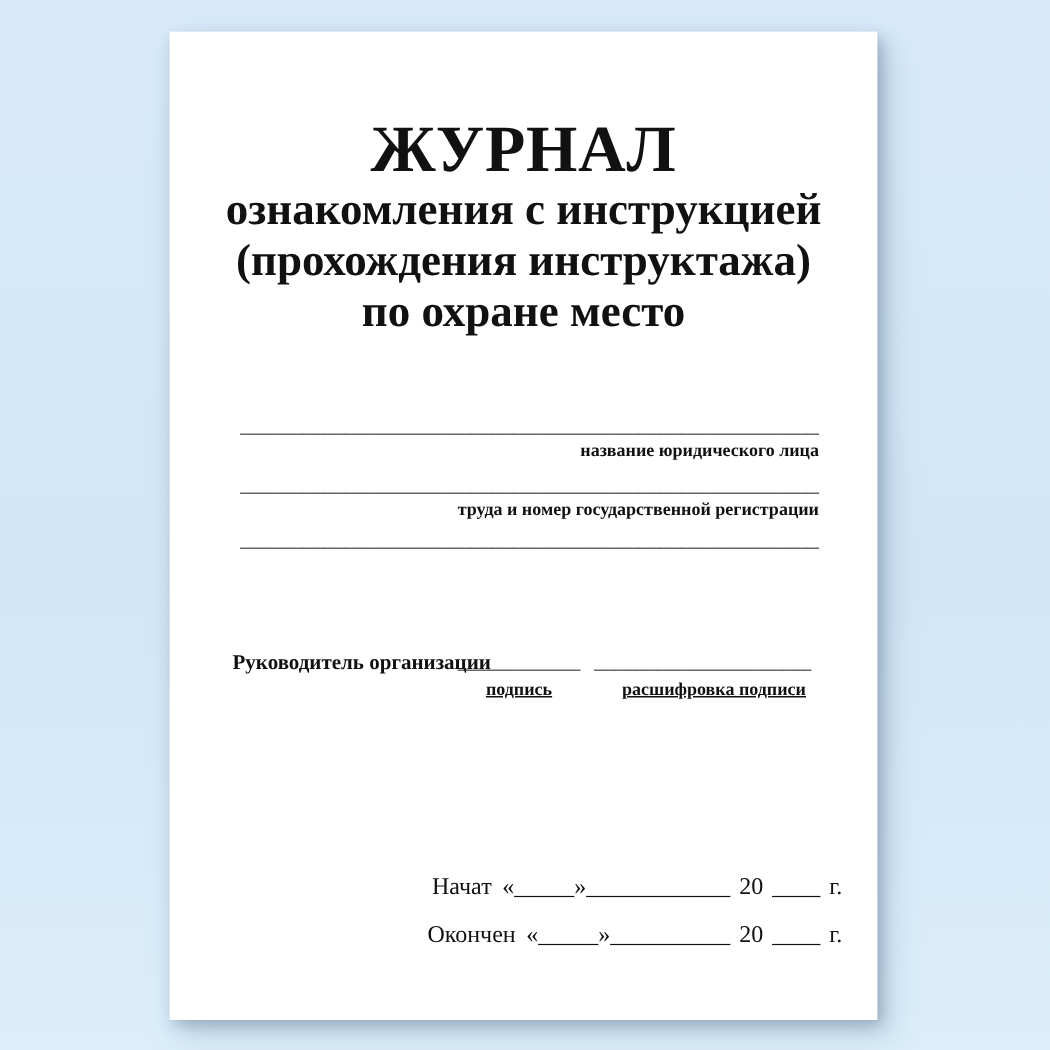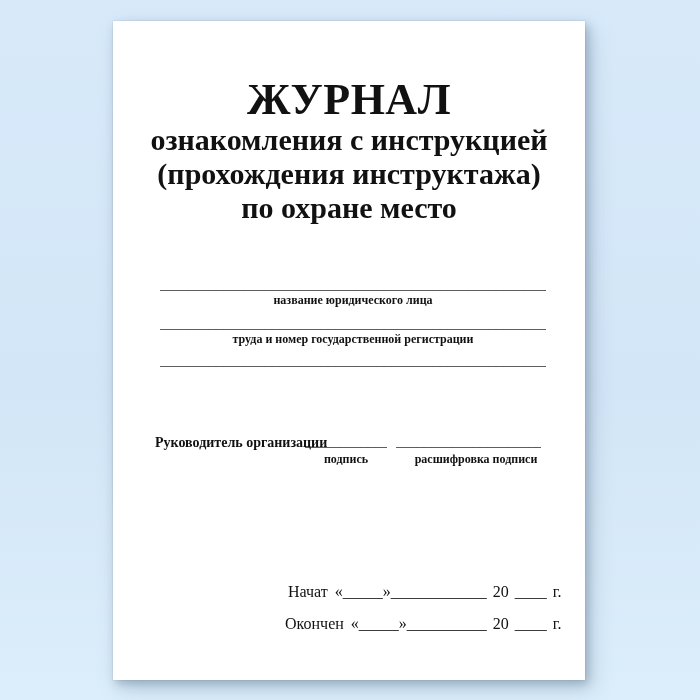--- a/index.html
+++ b/index.html
@@ -24,32 +24,32 @@
   .title-main{font-size:44px;font-weight:bold;line-height:46px;letter-spacing:.5px;}
   .title-sub{font-size:30px;font-weight:bold;line-height:34px;}
   
   .field-group{position:absolute;left:0;right:0;}
   .fg-1{top:257px;} .fg-2{top:296px;} .fg-3{top:333px;}
   .blank-rule{
     width:386px;margin-left:47px;height:15px;overflow:hidden;
     font-size:14px;line-height:14px;white-space:nowrap;color:#2a2a2a;
   }
   .field-caption{
-    width:386px;margin-left:47px;text-align:center;
+    width:386px;margin-left:47px;text-align:right;
     font-size:12px;font-weight:bold;line-height:13px;margin-top:1px;
   }
   
   .sig-label{position:absolute;left:42px;top:414px;font-size:14px;font-weight:bold;white-space:nowrap;}
   .sig-blank{
     position:absolute;top:413px;height:16px;overflow:hidden;
     font-size:14px;line-height:15px;white-space:nowrap;color:#2a2a2a;
   }
   .sig-blank-1{left:192px;width:82px;}
   .sig-blank-2{left:283px;width:145px;}
-  .sig-cap{position:absolute;top:432px;text-align:center;font-size:12px;font-weight:bold;line-height:13px;}
+  .sig-cap{position:absolute;top:432px;text-align:center;font-size:12px;font-weight:bold;line-height:13px;text-decoration:underline;}
   .sig-cap-1{left:190px;width:86px;}
   .sig-cap-2{left:290px;width:146px;}
   
   .date-row{position:absolute;font-size:16px;line-height:18px;white-space:nowrap;color:#111;}
   .date-started{left:175px;top:562px;}
   .date-finished{left:172px;top:594px;}
   .dr-label{margin-right:7px;}
   .dr-month{margin-right:6px;}
   .dr-year{margin-right:6px;}
   .dr-yearblank{margin-right:6px;text-align:right;}

